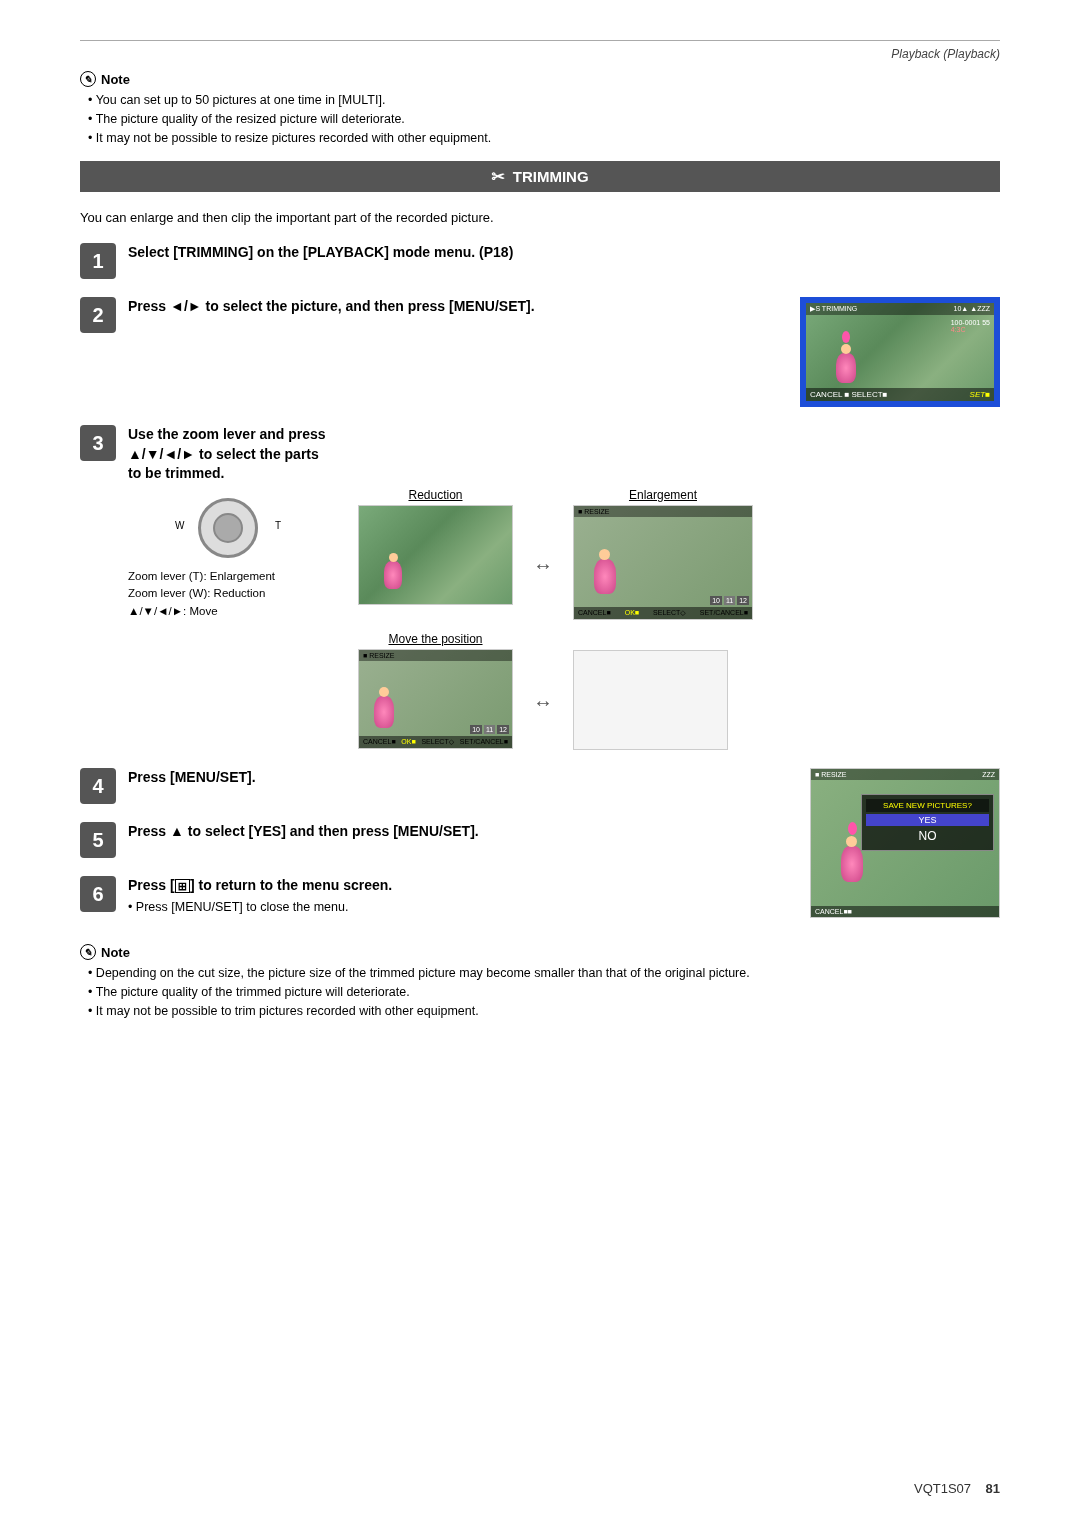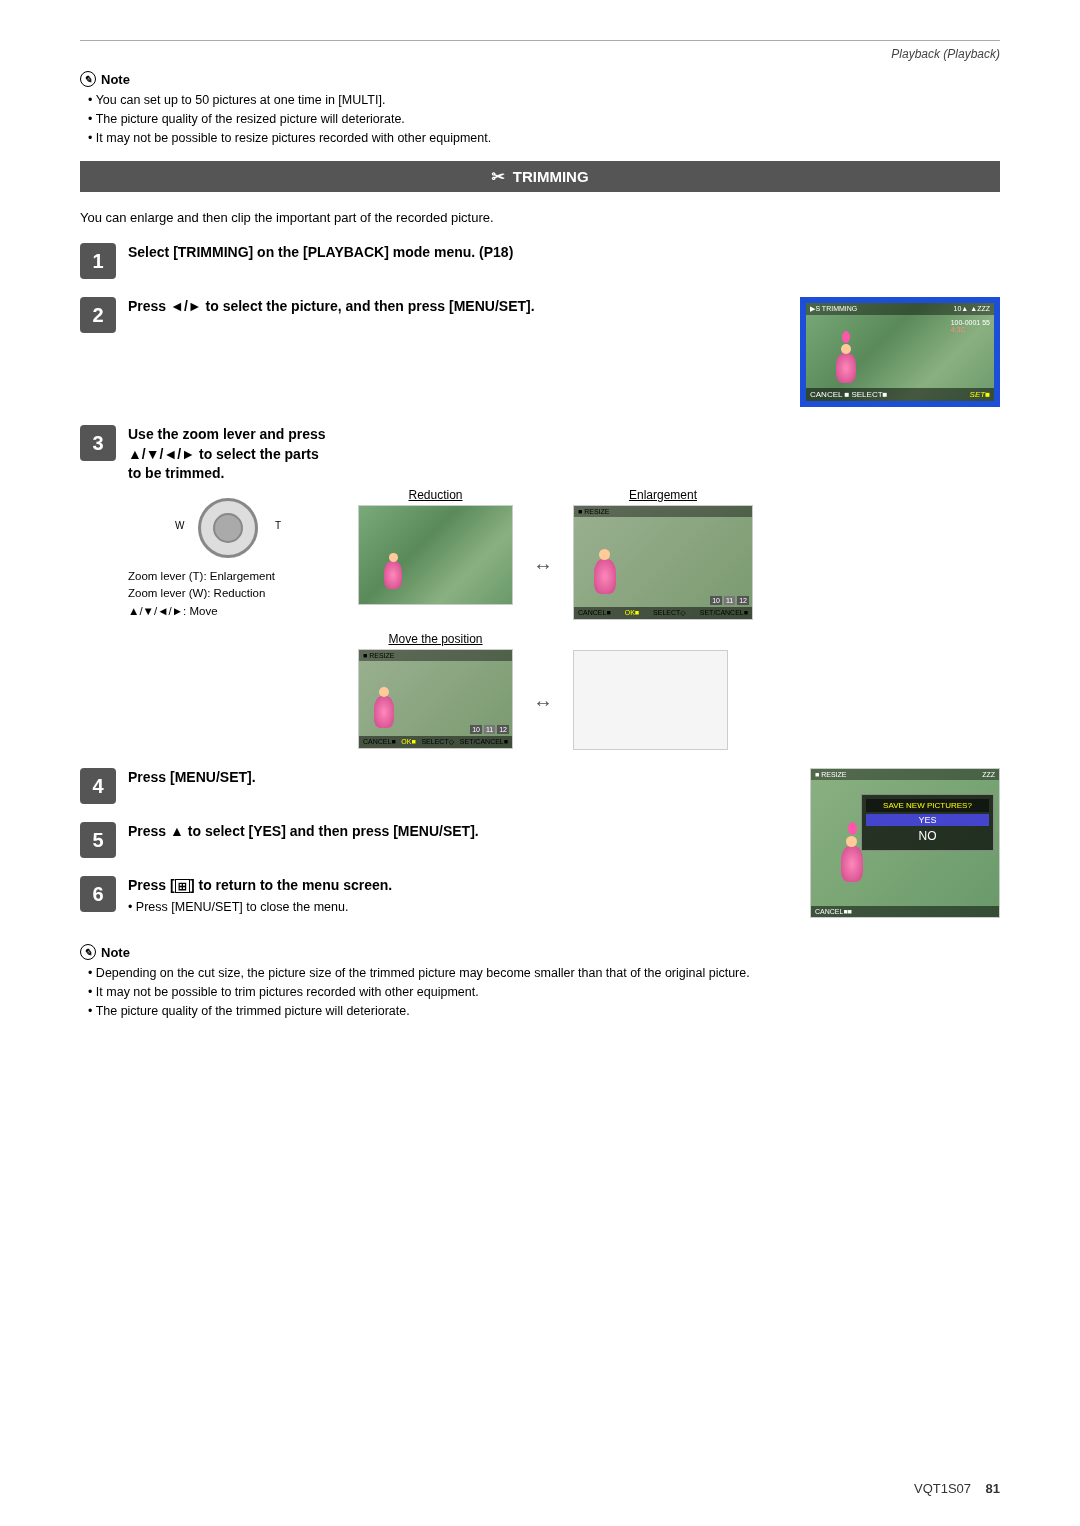--- a/index.html
+++ b/index.html
@@ -525,22 +525,22 @@
     </div>
   </div>
 
   <div class="note-block bottom-note">
     <div class="note-title">
       <span class="note-icon">✎</span>
       <span>Note</span>
     </div>
     <ul class="note-list">
       <li>Depending on the cut size, the picture size of the trimmed picture may become smaller than that of the original picture.</li>
+      <li>The picture quality of the trimmed picture will deteriorate.</li>
       <li>It may not be possible to trim pictures recorded with other equipment.</li>
-      <li>The picture quality of the trimmed picture will deteriorate.</li>
     </ul>
   </div>
 
   <div class="page-footer">
     <span>VQT1S07</span>
     &nbsp;&nbsp;
     <strong>81</strong>
   </div>
 
 </div>

